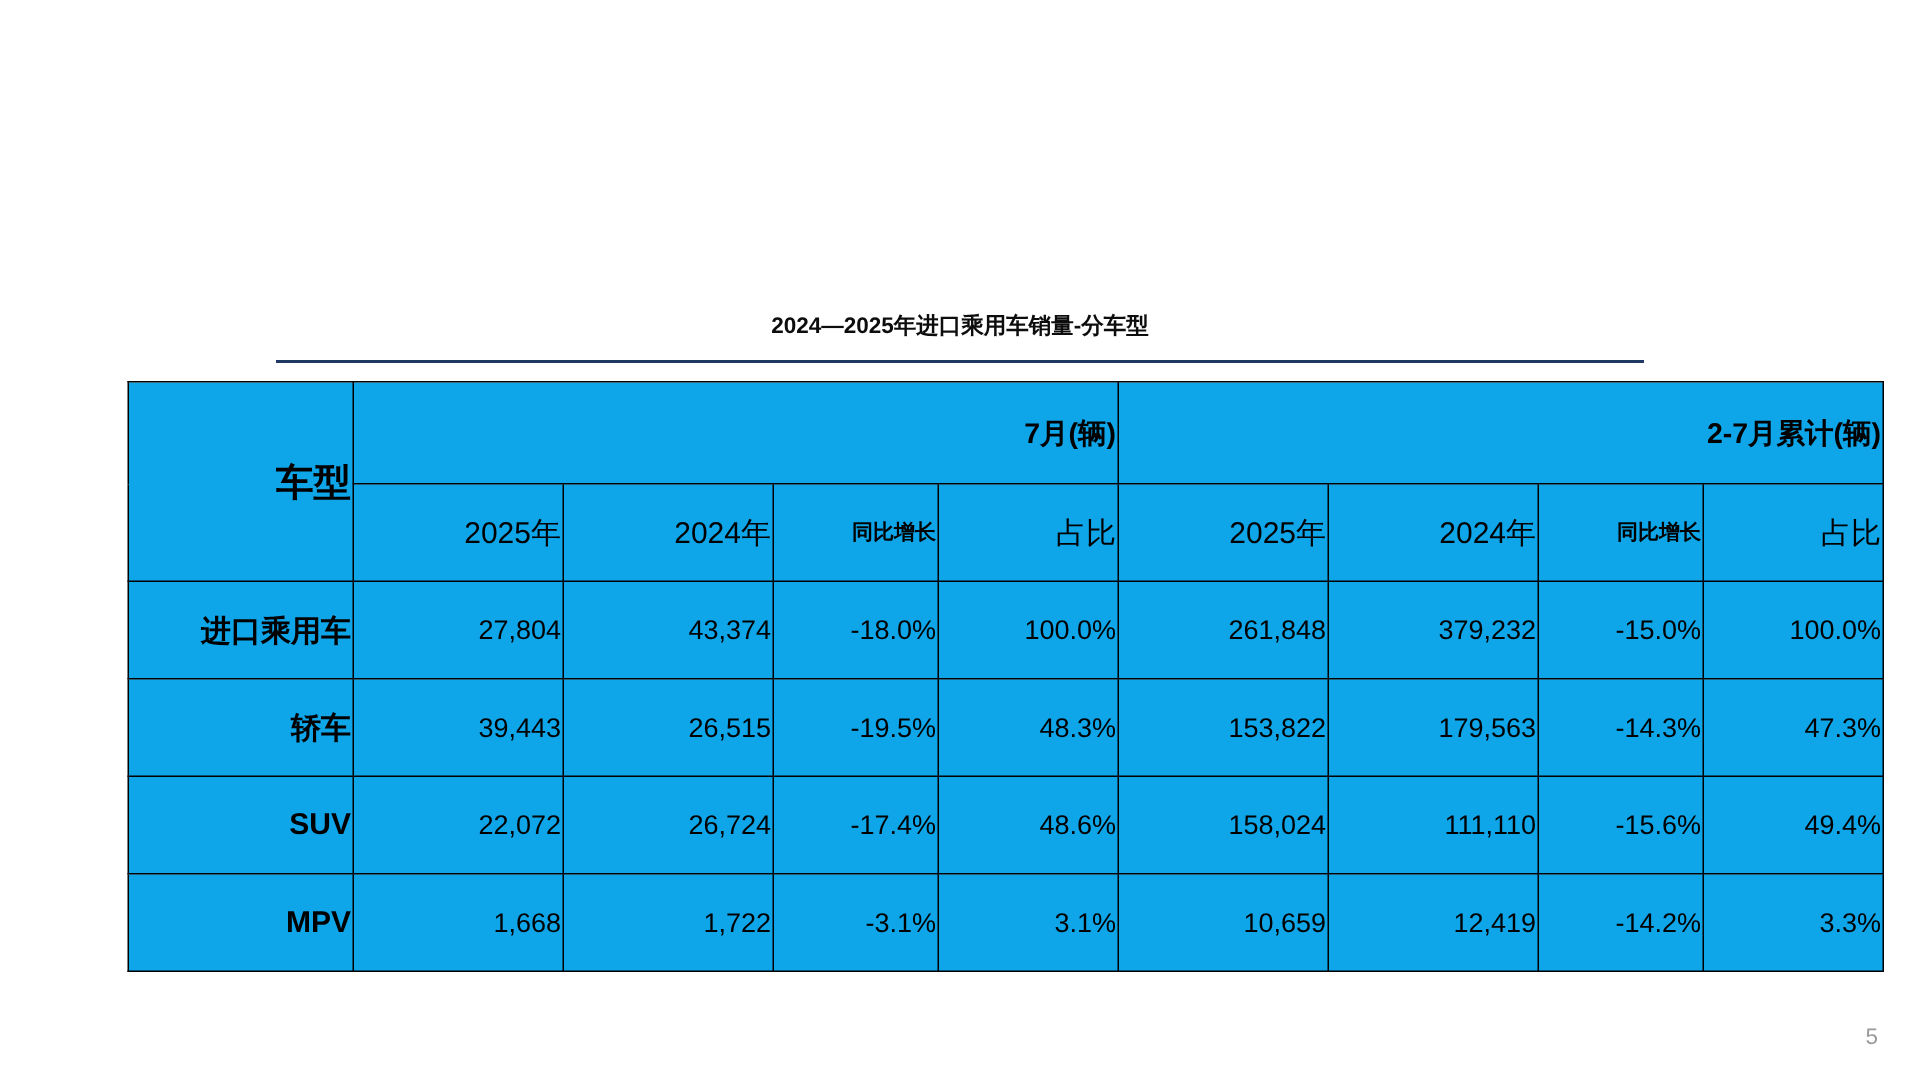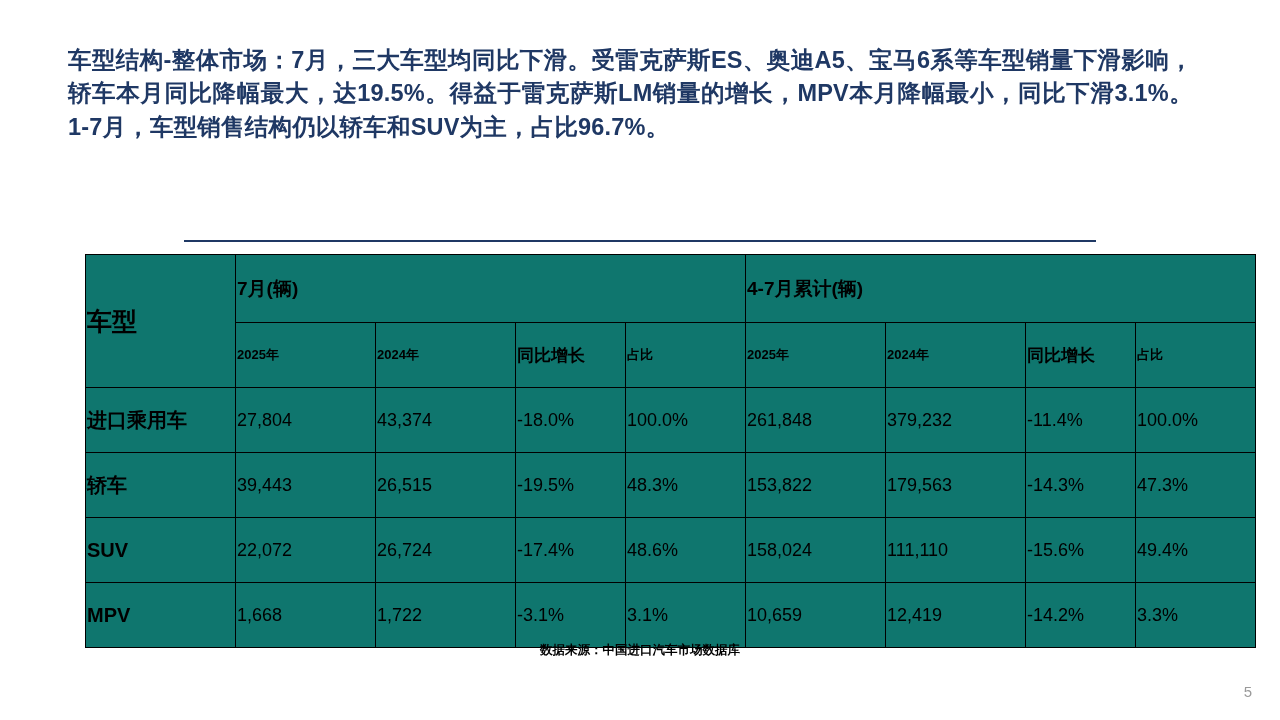--- a/index.html
+++ b/index.html
@@ -62,49 +62,49 @@
     top: 254px;
     width: 1110px;
   }
   table.data {
     border-collapse: collapse;
     width: 1110px;
     table-layout: fixed;
   }
   table.data th, table.data td {
     border: 1.5px solid #000000;
-    text-align: left;
+    text-align: right;
     vertical-align: middle;
     color: #000000;
-    background: #0f766e;
+    background: #0ea5e9;
   }
   
   col.c-type   { width: 150px; }
   col.c-num    { width: 140px; }
   col.c-grow   { width: 110px; }
   col.c-share  { width: 120px; }
 
   th.rowhead-type {
     font-size: 25px;
     font-weight: bold;
     height: 130px;
   }
   th.group {
     font-size: 19px;
     font-weight: bold;
     height: 60px;
   }
   th.sub {
-    font-size: 13px;
-    font-weight: bold;
+    font-size: 20px;
+    font-weight: normal;
     height: 57px;
   }
   th.sub.bold {
     font-weight: bold;
-    font-size: 17px;
+    font-size: 14px;
   }
   td.rowlabel {
     font-size: 20px;
     font-weight: bold;
     height: 62px;
   }
   td.val {
     font-size: 18px;
     font-weight: normal;
   }
@@ -131,42 +131,42 @@
     bottom: 20px;
     font-size: 15px;
     color: #9a9a9a;
   }
 </style>
 </head>
 <body>
 
 <div class="slide">
 
-  <div class="headline">车型结构-整体市场：7月，三大车型均同比下滑。受雷克萨斯ES、奥迪A5、宝马6系等车型销量下滑影响，轿车本月同比降幅最大，达19.5%。得益于雷克萨斯LM销量的增长，MPV本月降幅最小，同比下滑3.1%。1-7月，车型销售结构仍以轿车和SUV为主，占比96.7%。</div>
-
+
+  <div class="table-title">2024—2025年进口乘用车销量-分车型</div>
   <div class="title-rule"></div>
 
   <div class="table-wrap">
     <table class="data">
       <colgroup>
         <col class="c-type">
         <col class="c-num">
           <col class="c-num">
           <col class="c-grow">
           <col class="c-share">
         <col class="c-num">
           <col class="c-num">
           <col class="c-grow">
           <col class="c-share">
       </colgroup>
       <thead>
         <tr>
           <th class="rowhead-type" rowspan="2">车型</th>
           <th class="group" colspan="4">7月(辆)</th>
-          <th class="group" colspan="4">4-7月累计(辆)</th>
+          <th class="group" colspan="4">2-7月累计(辆)</th>
         </tr>
         <tr>
           <th class="sub">2025年</th>
           <th class="sub">2024年</th>
           <th class="sub bold">同比增长</th>
           <th class="sub">占比</th>
           <th class="sub">2025年</th>
           <th class="sub">2024年</th>
           <th class="sub bold">同比增长</th>
           <th class="sub">占比</th>
@@ -174,21 +174,21 @@
       </thead>
       <tbody>
         <tr>
           <td class="rowlabel">进口乘用车</td>
           <td class="val">27,804</td>
           <td class="val">43,374</td>
           <td class="val bold">-18.0%</td>
           <td class="val">100.0%</td>
           <td class="val">261,848</td>
           <td class="val">379,232</td>
-          <td class="val bold">-11.4%</td>
+          <td class="val bold">-15.0%</td>
           <td class="val">100.0%</td>
         </tr>
         <tr>
           <td class="rowlabel">轿车</td>
           <td class="val">39,443</td>
           <td class="val">26,515</td>
           <td class="val bold">-19.5%</td>
           <td class="val">48.3%</td>
           <td class="val">153,822</td>
           <td class="val">179,563</td>
@@ -214,17 +214,16 @@
           <td class="val">3.1%</td>
           <td class="val">10,659</td>
           <td class="val">12,419</td>
           <td class="val bold">-14.2%</td>
           <td class="val">3.3%</td>
         </tr>
       </tbody>
     </table>
   </div>
 
-  <div class="source">数据来源：中国进口汽车市场数据库</div>
 
   <div class="page-number">5</div>
 
 </div>
 
 </body></html>

